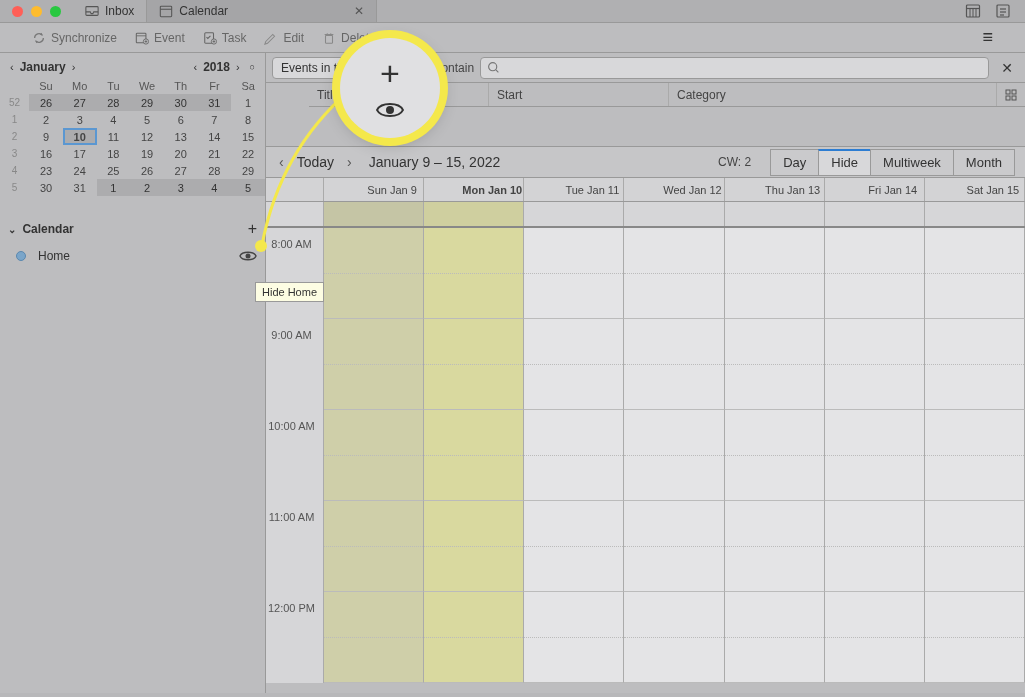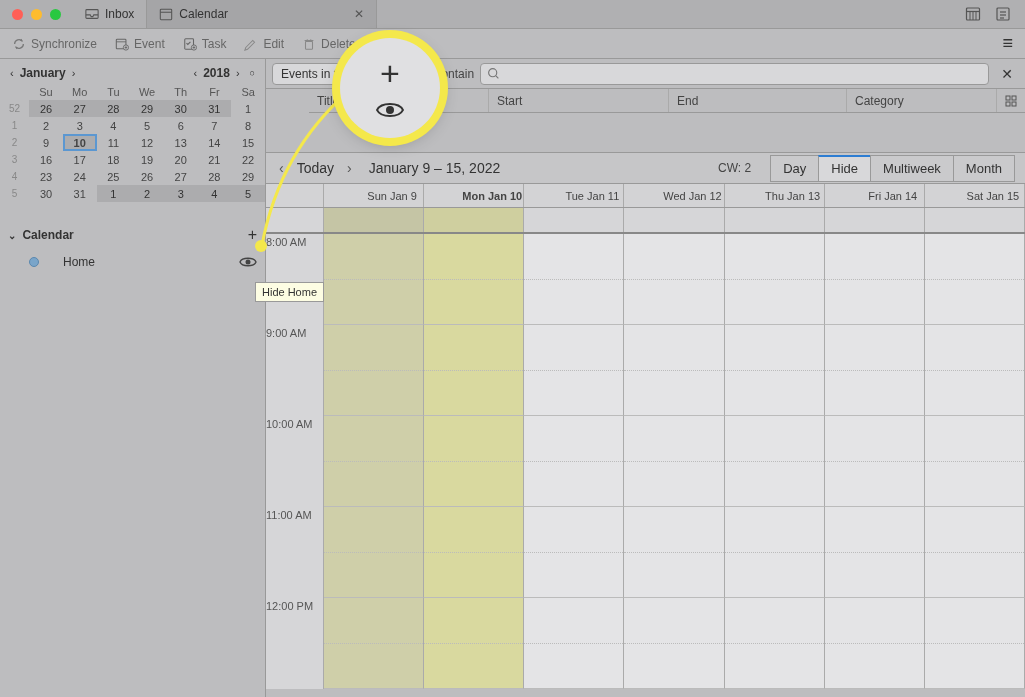--- a/index.html
+++ b/index.html
@@ -1,32 +1,32 @@
 <!DOCTYPE html>
 <html><head>
 <meta charset="utf-8">
 <style>
 * { box-sizing: border-box; margin: 0; padding: 0; font-family: -apple-system, BlinkMacSystemFont, "Segoe UI", sans-serif; }
 body { width: 1025px; height: 697px; background: #b8b8ba; overflow: hidden; position: relative; font-size: 12px; color: #333; }
 
 
-.titlebar { height: 29px; background: #b0b0b2; display: flex; align-items: center; border-bottom: 1px solid #999; }
+.titlebar { height: 23px; background: #b0b0b2; display: flex; align-items: center; border-bottom: 1px solid #999; }
 .traffic-lights { display: flex; gap: 8px; padding: 0 12px; }
 .light { width: 11px; height: 11px; border-radius: 50%; }
 .light.red { background: #ff5f57; }
 .light.yellow { background: #febc2e; }
 .light.green { background: #28c840; }
 .tab { display: flex; align-items: center; gap: 6px; padding: 0 12px; height: 100%; border-right: 1px solid #999; }
 .tab.active { background: #a5a5a7; }
 .tab-icon { width: 14px; height: 14px; display: inline-flex; align-items: center; justify-content: center; }
 .tab-close { margin-left: 120px; cursor: pointer; color: #555; }
 .titlebar-right { margin-left: auto; display: flex; gap: 14px; padding-right: 14px; }
 
 
-.toolbar { height: 30px; background: #bdbdbf; display: flex; align-items: center; padding: 0 4px; gap: 2px; border-bottom: 1px solid #999; }
+.toolbar { height: 30px; background: #bdbdbf; display: flex; align-items: center; padding: 0 24px; gap: 2px; border-bottom: 1px solid #999; }
 .tb-btn { display: flex; align-items: center; gap: 5px; padding: 4px 8px; color: #666; cursor: pointer; border-radius: 3px; }
 .tb-menu { margin-left: auto; font-size: 18px; padding: 0 8px; cursor: pointer; }
 
 
 .main { display: flex; height: calc(100% - 57px); }
 .sidebar { width: 266px; background: #bdbdbf; border-right: 1px solid #999; display: flex; flex-direction: column; }
 .content { flex: 1; display: flex; flex-direction: column; background: #bdbdbf; }
 
 
 .minical { padding: 4px 0 0 0; }
@@ -40,21 +40,21 @@
 .minical td.prev, .minical td.next { background: #acacae; color: #333; }
 .minical td.today { outline: 2px solid #5b97d1; outline-offset: -2px; background: #acacae; font-weight: 600; }
 .minical td { cursor: pointer; }
 .minical th { font-weight: normal; color: #555; }
 
 
 .cal-section { margin-top: 18px; }
 .cal-section-header { display: flex; align-items: center; padding: 6px 8px; font-weight: 600; }
 .cal-section-header .chev { margin-right: 6px; font-size: 10px; }
 .cal-section-header .add { margin-left: auto; font-size: 16px; font-weight: 400; cursor: pointer; }
-.cal-item { display: flex; align-items: center; padding: 5px 8px 5px 29px; gap: 24px; }
+.cal-item { display: flex; align-items: center; padding: 5px 8px 5px 16px; gap: 12px; }
 .cal-dot { width: 10px; height: 10px; border-radius: 50%; background: #7aa5c9; border: 1px solid #5b88af; }
 .cal-item .eye { margin-left: auto; cursor: pointer; }
 
 
 .tooltip { position: absolute; left: 255px; top: 282px; background: #fdfde3; border: 1px solid #999; padding: 3px 6px; font-size: 11px; z-index: 50; }
 
 
 .filterbar { height: 30px; display: flex; align-items: center; gap: 6px; padding: 0 6px; border-bottom: 1px solid #999; }
 .filter-select { background: #d8d8da; border: 1px solid #999; border-radius: 4px; height: 22px; display: flex; align-items: center; padding: 0 8px; gap: 60px; }
 .filter-text { color: #444; }
@@ -88,21 +88,21 @@
 .day-head { flex: 1; display: flex; align-items: center; justify-content: center; border-right: 1px solid #aaa; font-size: 11px; color: #444; }
 .day-head.today { font-weight: 700; }
 .allday-row { display: flex; height: 26px; border-bottom: 2px solid #888; }
 .allday-row .time-gutter-head { background: #d6d6d8; }
 .allday-cell { flex: 1; border-right: 1px solid #aaa; background: #c5c5a5; }
 .allday-cell.today { background: #cfcf9f; }
 .allday-cell.plain { background: #d6d6d8; }
 
 .grid-body { flex: 1; overflow-y: auto; }
 .hour-row { display: flex; height: 91px; }
-.time-gutter { width: 58px; border-right: 1px solid #aaa; text-align: left; padding-right: 6px; padding-top: 2px; font-size: 11px; color: #555; background: #d6d6d8; }
+.time-gutter { width: 58px; border-right: 1px solid #aaa; text-align: center; padding-right: 6px; padding-top: 10px; font-size: 11px; color: #555; background: #d6d6d8; }
 .day-cell { flex: 1; border-right: 1px solid #aaa; border-bottom: 1px solid #bbb; position: relative; }
 .day-cell.home { background: #cfcfa9; }
 .day-cell.today { background: #d9d99f; }
 .day-cell.plain { background: #e4e4e6; }
 .half-line { position: absolute; left: 0; right: 0; top: 50%; border-top: 1px dotted #bbb; }
 
 
 .callout-line { position: absolute; left: 260px; top: 90px; width: 100px; height: 160px; pointer-events: none; z-index: 98; }
 .callout { position: absolute; left: 340px; top: 38px; width: 100px; height: 100px; border-radius: 50%; background: #e0e0e2; box-shadow: 0 0 0 8px #f4e84b, 0 4px 18px rgba(0,0,0,0.3); z-index: 100; display: flex; flex-direction: column; align-items: center; justify-content: center; gap: 10px; }
 .callout .big-plus { font-size: 34px; font-weight: 300; color: #333; line-height: 1; }
@@ -333,21 +333,20 @@
             <circle cx="7" cy="7" r="5" fill="none" stroke="#777" stroke-width="1.4"></circle>
             <line x1="11" y1="11" x2="14" y2="14" stroke="#777" stroke-width="1.4"></line>
           </svg>
       </div>
       <span class="closex">✕</span>
     </div>
 
     <div class="events-header">
       <div class="col col-title">Title</div>
       <div class="col col-start">Start</div>
-      <div class="col col-end">End</div>
       <div class="col col-cat">Category</div>
       <div class="col col-opt">
         <svg width="12" height="12" viewBox="0 0 12 12">
             <rect x="1" y="1" width="4" height="4" fill="none" stroke="#555"></rect>
             <rect x="7" y="1" width="4" height="4" fill="none" stroke="#555"></rect>
             <rect x="1" y="7" width="4" height="4" fill="none" stroke="#555"></rect>
             <rect x="7" y="7" width="4" height="4" fill="none" stroke="#555"></rect>
           </svg>
       </div>
     </div>

